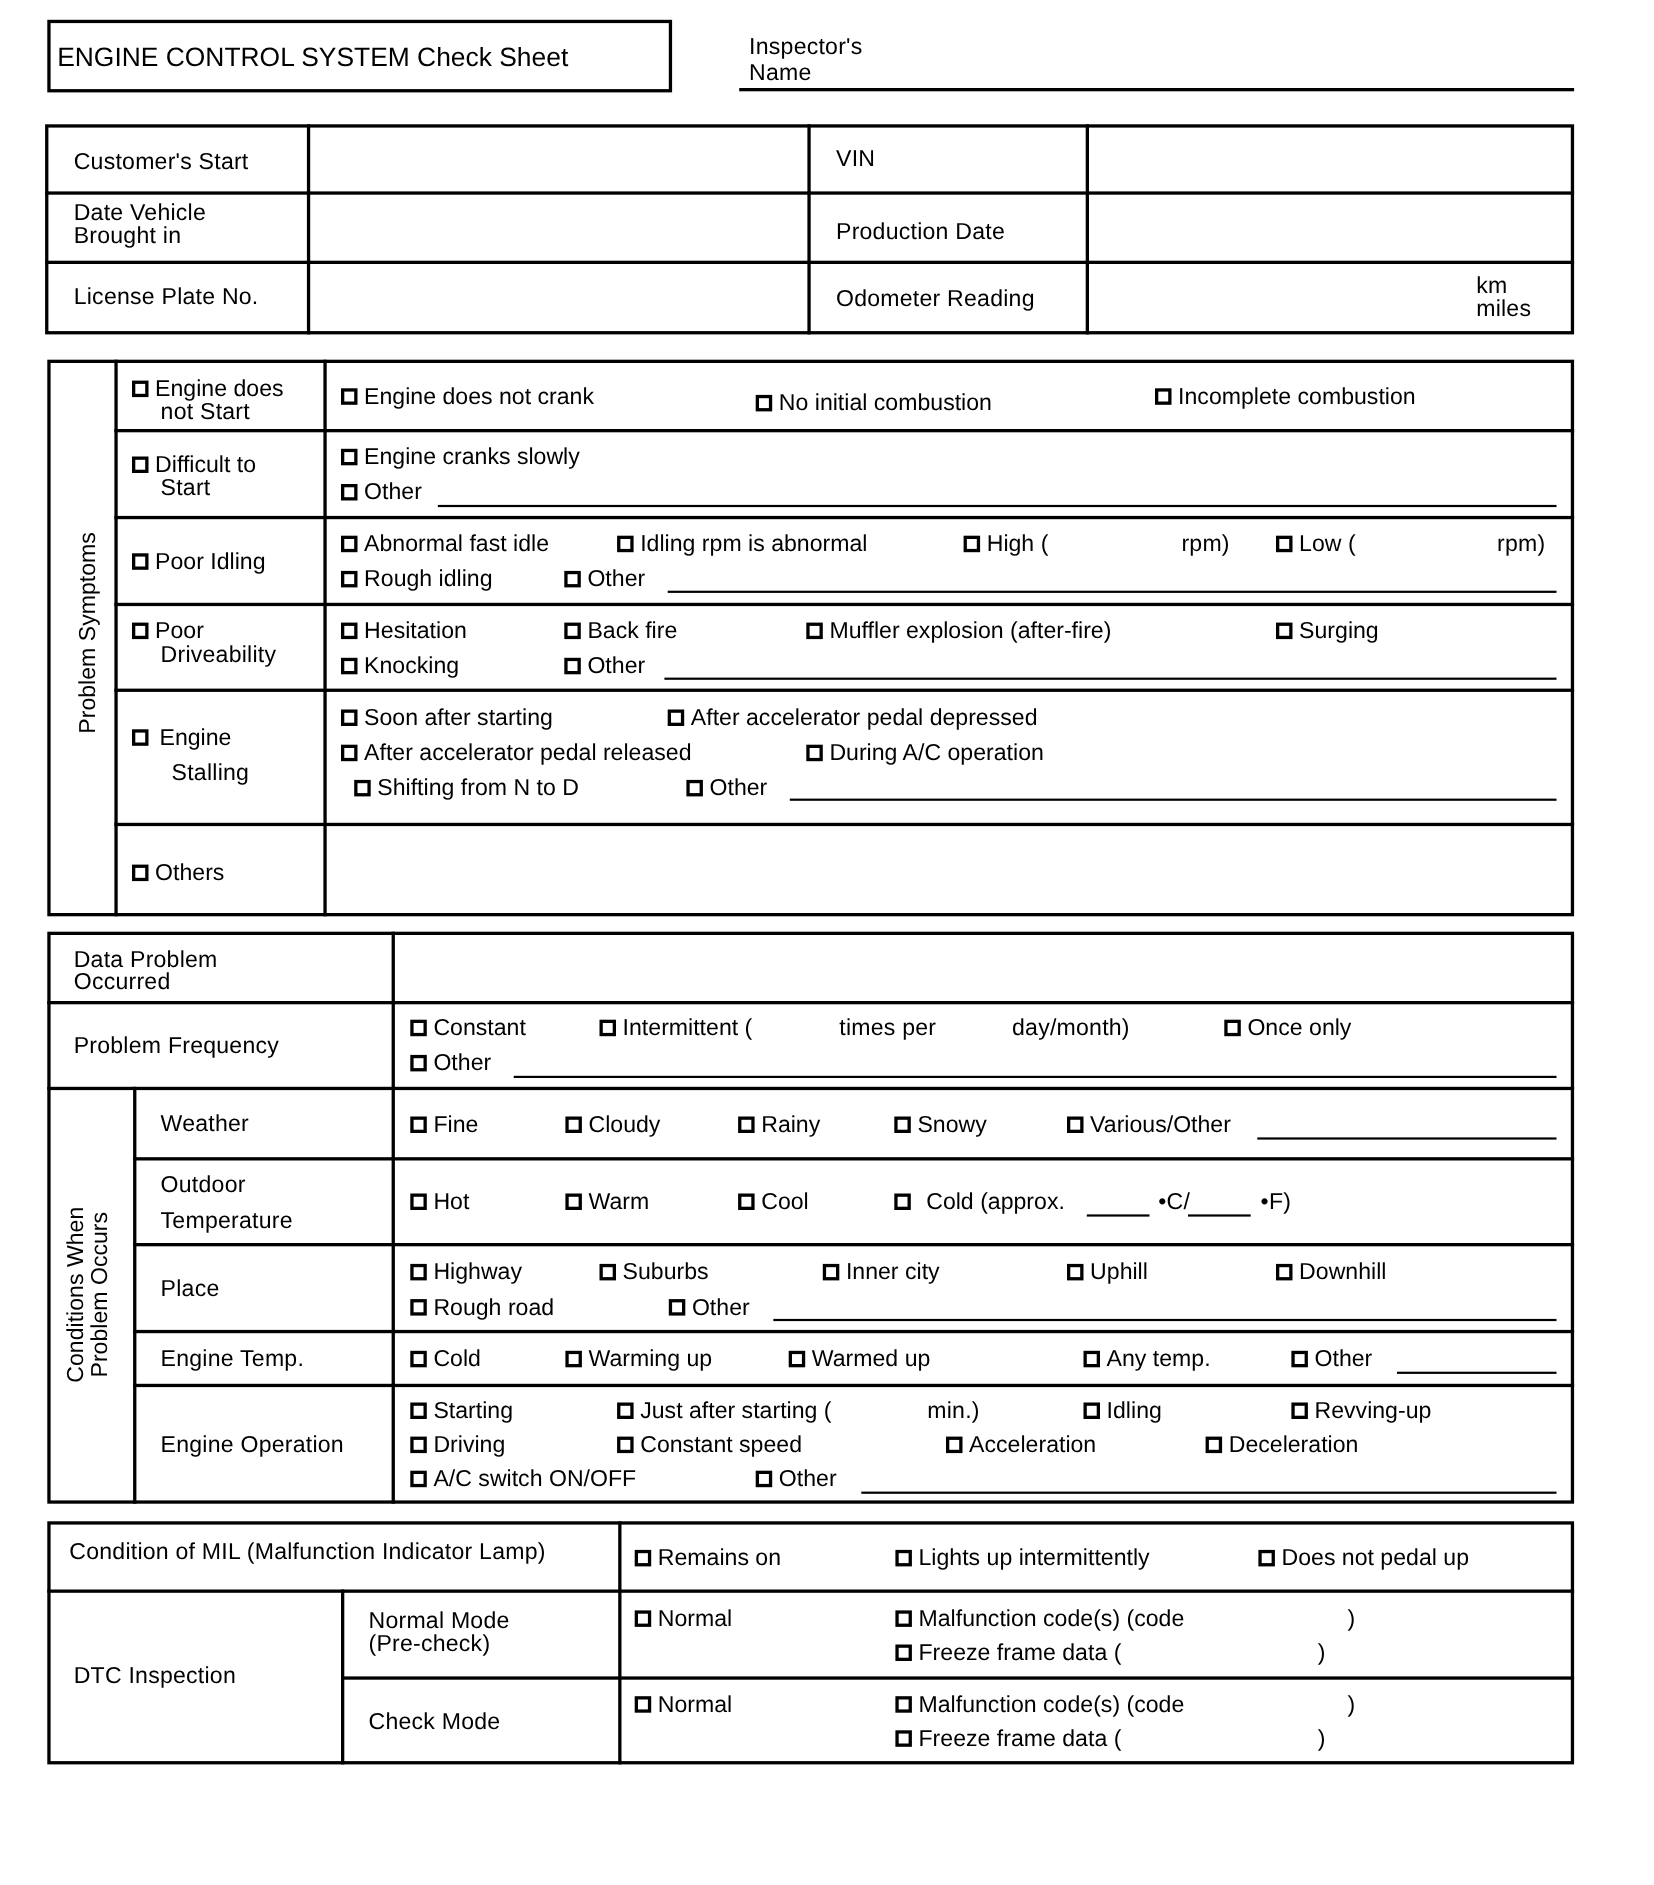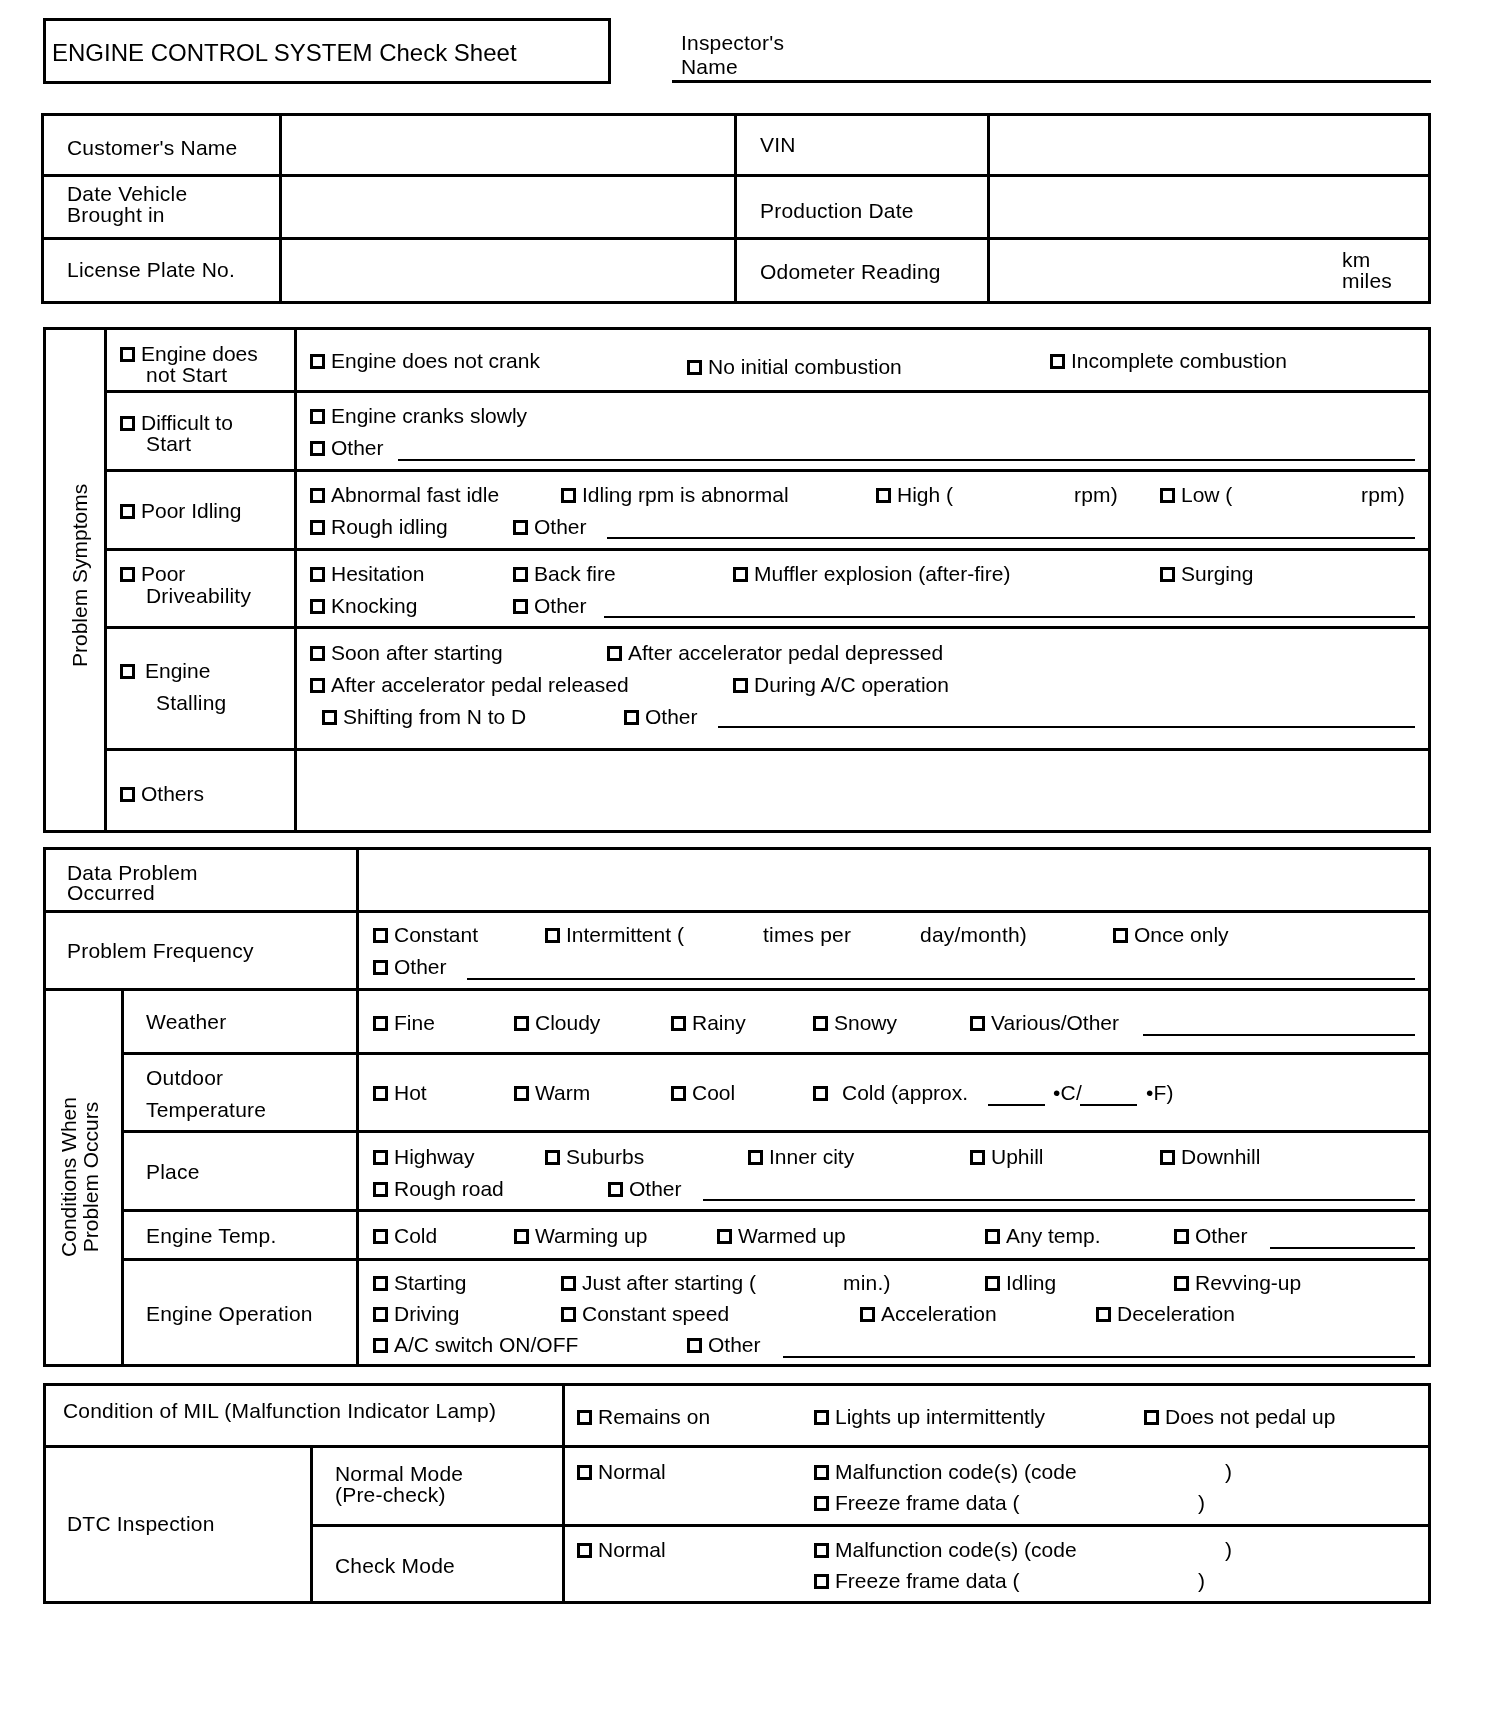--- a/index.html
+++ b/index.html
@@ -26,21 +26,21 @@
 <div class="t" style="left:681px;top:56px;">Name</div>
 <div class="hl" style="left:672px;top:80px;width:759px;"></div>
 
 <div class="box" style="left:41px;top:113px;width:1390px;height:191px;"></div>
 <div class="vl" style="left:279px;top:113px;height:191px;"></div>
 <div class="vl" style="left:734px;top:113px;height:191px;"></div>
 <div class="vl" style="left:987px;top:113px;height:191px;"></div>
 <div class="hl" style="left:41px;top:174px;width:1390px;"></div>
 <div class="hl" style="left:41px;top:237px;width:1390px;"></div>
 
-<div class="t" style="left:67px;top:137px;">Customer's Name</div>
+<div class="t" style="left:67px;top:137px;">Customer's Start</div>
 <div class="abs" style="left:284px;top:118px;width:448px;height:54px;"></div>
 <div class="t" style="left:67px;top:183px;">Date Vehicle</div>
 <div class="t" style="left:67px;top:204px;">Brought in</div>
 <div class="abs" style="left:284px;top:179px;width:448px;height:56px;"></div>
 <div class="t" style="left:67px;top:259px;">License Plate No.</div>
 <div class="abs" style="left:284px;top:242px;width:448px;height:58px;"></div>
 
 <div class="t" style="left:760px;top:134px;">VIN</div>
 <div class="abs" style="left:992px;top:118px;width:436px;height:54px;"></div>
 <div class="t" style="left:760px;top:200px;">Production Date</div>

